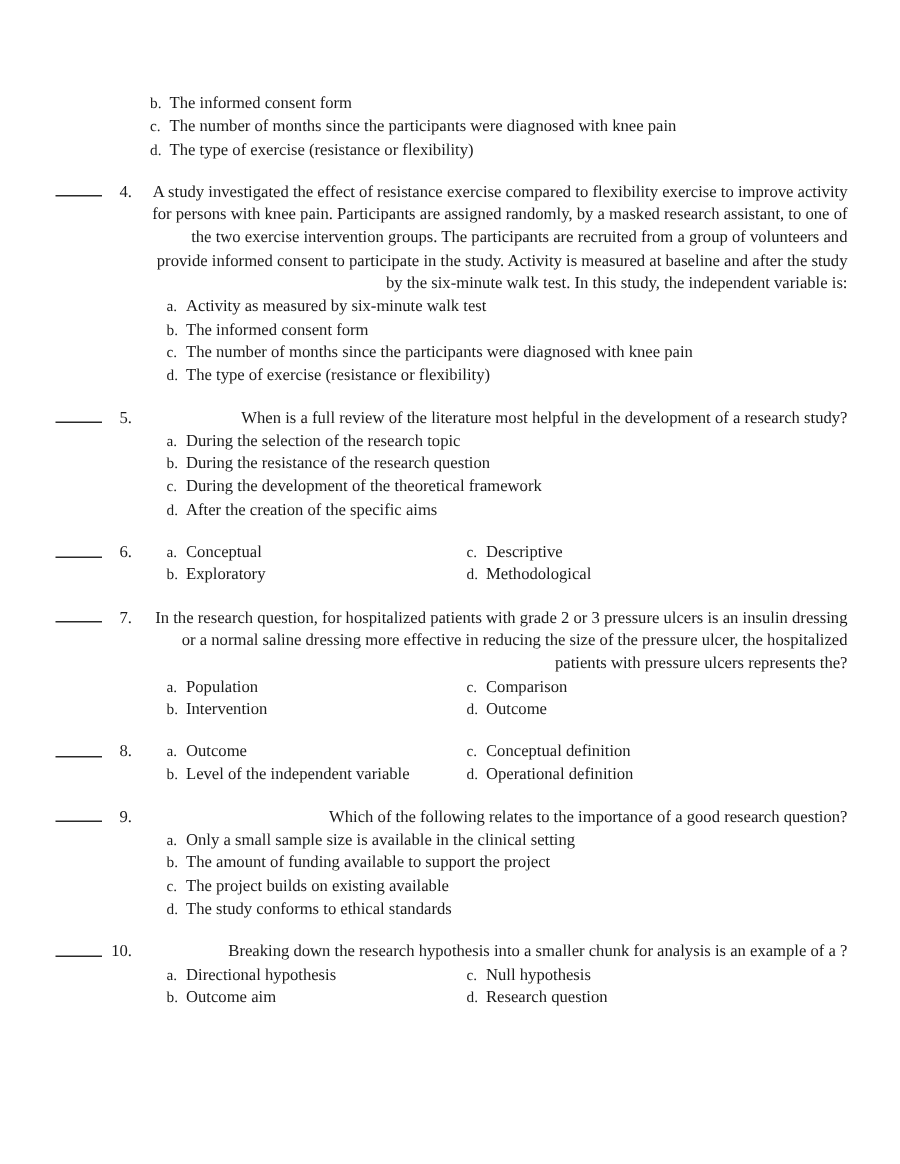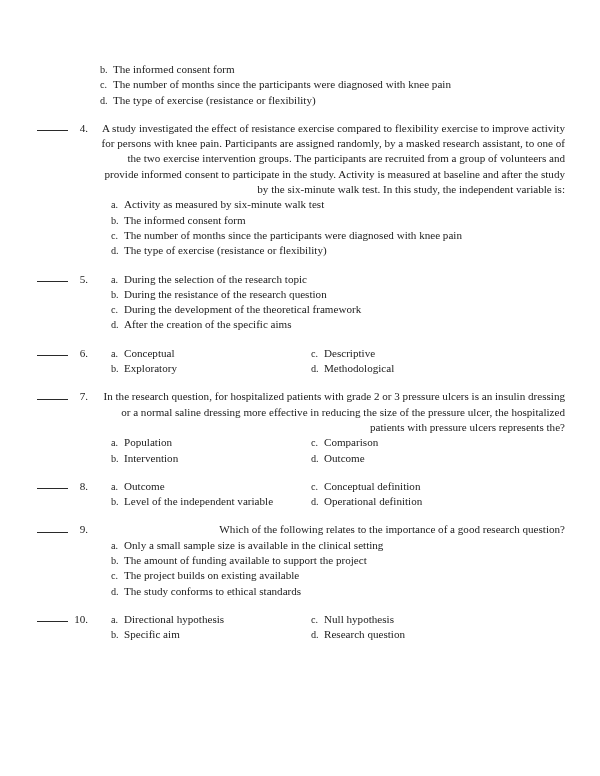--- a/index.html
+++ b/index.html
@@ -157,20 +157,21 @@
           </ul>
         </div>
       </div>
     </div>
 
     <div class="question">
       <div class="q-head">
         <span class="q-blank"></span>
         <span class="q-num">5.</span>
         <div class="q-body">
+          <p class="q-stem">When is a full review of the literature most helpful in the development of a research study?</p>
           <ul class="opt-list opts-single q-opts">
             <li class="opt-row">
               <span class="opt-letter">a.</span>
               <span class="opt-text">During the selection of the research topic</span>
             </li>
             <li class="opt-row">
               <span class="opt-letter">b.</span>
               <span class="opt-text">During the resistance of the research question</span>
             </li>
             <li class="opt-row">
@@ -294,32 +295,33 @@
           </ul>
         </div>
       </div>
     </div>
 
     <div class="question">
       <div class="q-head">
         <span class="q-blank"></span>
         <span class="q-num">10.</span>
         <div class="q-body">
+          <p class="q-stem">Breaking down the research hypothesis into a smaller chunk for analysis is an example of a ?</p>
           <div class="opts-two-col q-opts">
             <div class="opt-row">
               <span class="opt-letter">a.</span>
               <span class="opt-text">Directional hypothesis</span>
             </div>
             <div class="opt-row">
               <span class="opt-letter">c.</span>
               <span class="opt-text">Null hypothesis</span>
             </div>
             <div class="opt-row">
               <span class="opt-letter">b.</span>
-              <span class="opt-text">Specific aim</span>
+              <span class="opt-text">Outcome aim</span>
             </div>
             <div class="opt-row">
               <span class="opt-letter">d.</span>
               <span class="opt-text">Research question</span>
             </div>
           </div>
         </div>
       </div>
     </div>
 

